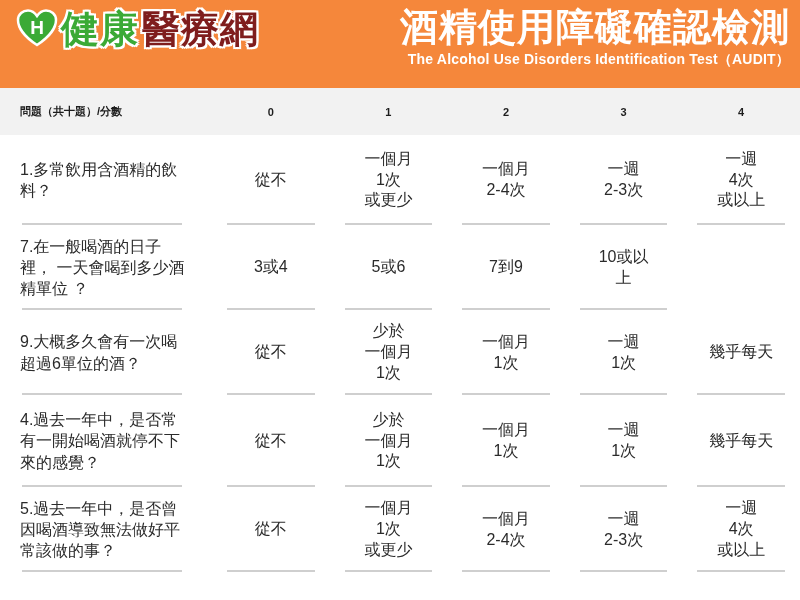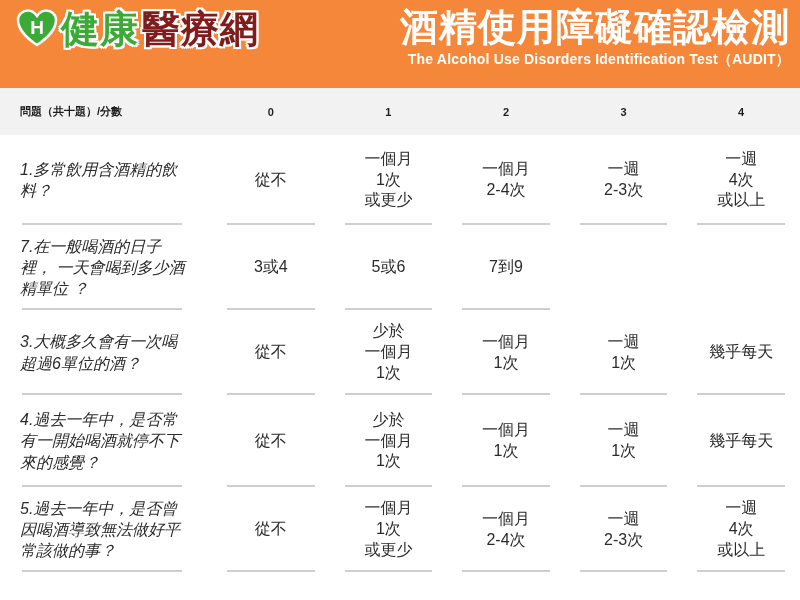--- a/index.html
+++ b/index.html
@@ -63,21 +63,21 @@
   .trow { min-height: 85px; background: #ffffff; }
   .table-body .trow:nth-child(1) { min-height: 90px; }
   .table-body .trow:nth-child(4) { min-height: 92px; }
   .trow .cell::after {
     content: "";
     position: absolute; left: 15px; right: 15px; bottom: 0;
     border-bottom: 2px solid #CFCFCF;
   }
   .trow .qcell::after { left: 22px; right: 30px; }
 
-  .question-text { line-height: 1.32; font-style: italic; }
+  .question-text { line-height: 1.32; }
   .answer-text { white-space: pre-line; line-height: 1.3; }
 </style>
 </head>
 <body>
 
 <div class="page">
 
   <header class="banner">
     <div class="logo">
       <span class="heart-wrap">
@@ -138,25 +138,29 @@
     </div>
     <div class="cell acell">
       <div class="answer-text">3或4</div>
     </div>
     <div class="cell acell">
       <div class="answer-text">5或6</div>
     </div>
     <div class="cell acell">
       <div class="answer-text">7到9</div>
     </div>
-  </div>
-
-  <div class="row trow">
-    <div class="cell qcell">
-      <div class="question-text">3.大概多久會有一次喝超過6單位的酒？</div>
+    <div class="cell acell">
+      <div class="answer-text">10或以
+上</div>
+    </div>
+  </div>
+
+  <div class="row trow">
+    <div class="cell qcell">
+      <div class="question-text">9.大概多久會有一次喝超過6單位的酒？</div>
     </div>
     <div class="cell acell">
       <div class="answer-text">從不</div>
     </div>
     <div class="cell acell">
       <div class="answer-text">少於
 一個月
 1次</div>
     </div>
     <div class="cell acell">

